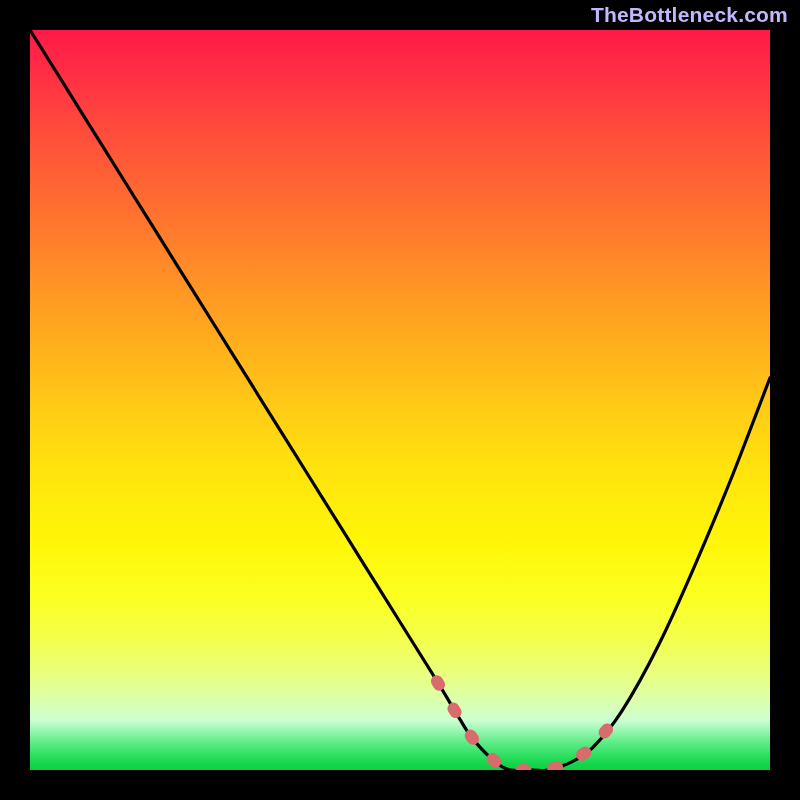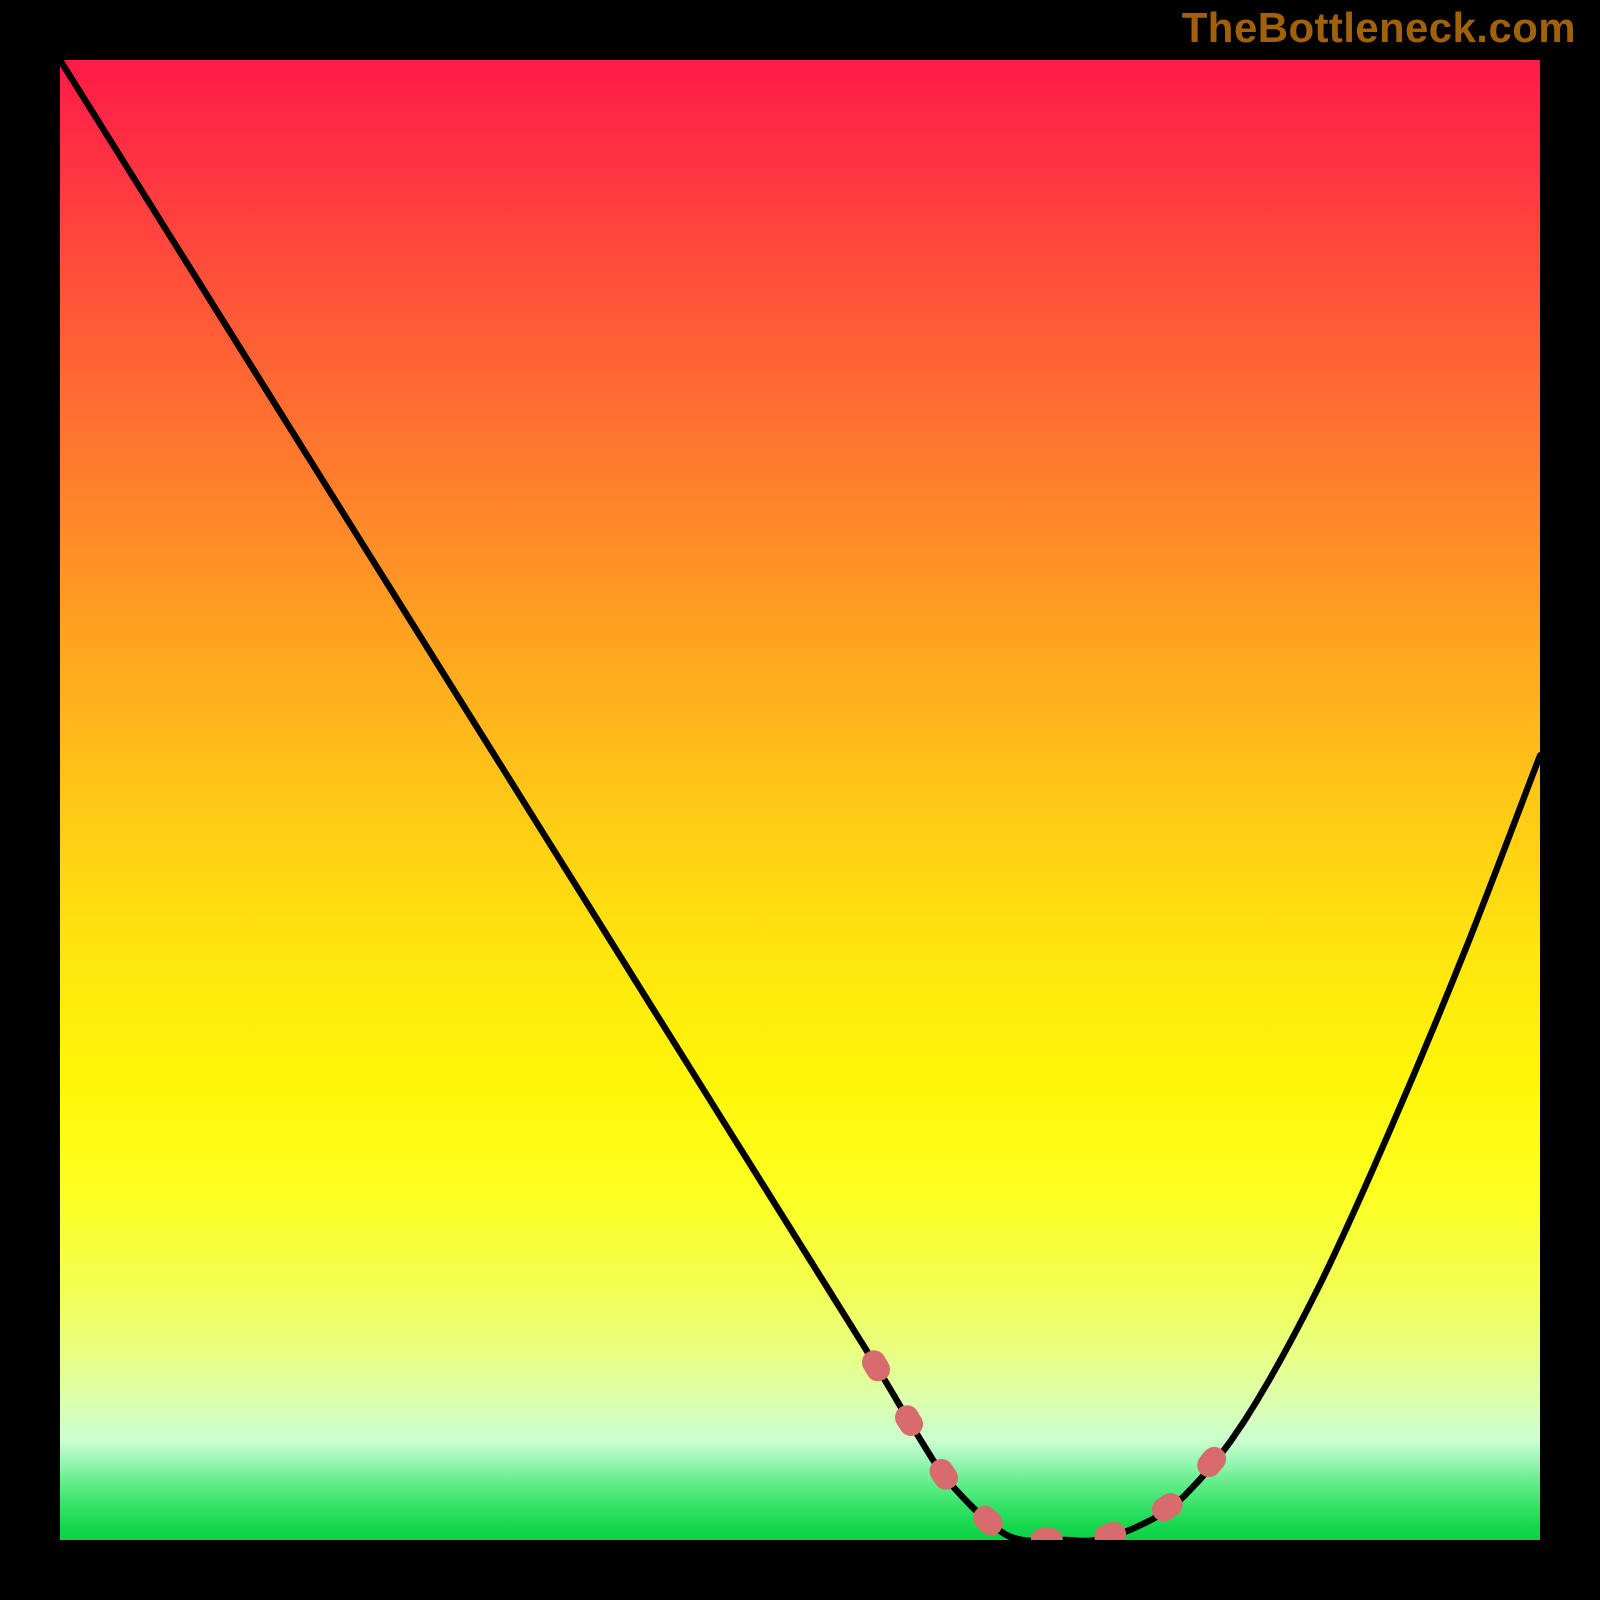--- a/index.html
+++ b/index.html
@@ -14,21 +14,21 @@
   .frame {
     position: relative;
     width: 800px;
     height: 800px;
     background: #000;
   }
   .watermark {
     position: absolute;
     top: 3px;
     right: 12px;
-    color: #a16207;
+    color: #c4b5fd;
     font-size: 21px;
     font-weight: 600;
     letter-spacing: 0.2px;
     z-index: 20;
     user-select: none;
   }
   
   .plot {
     position: absolute;
     left: 30px;

